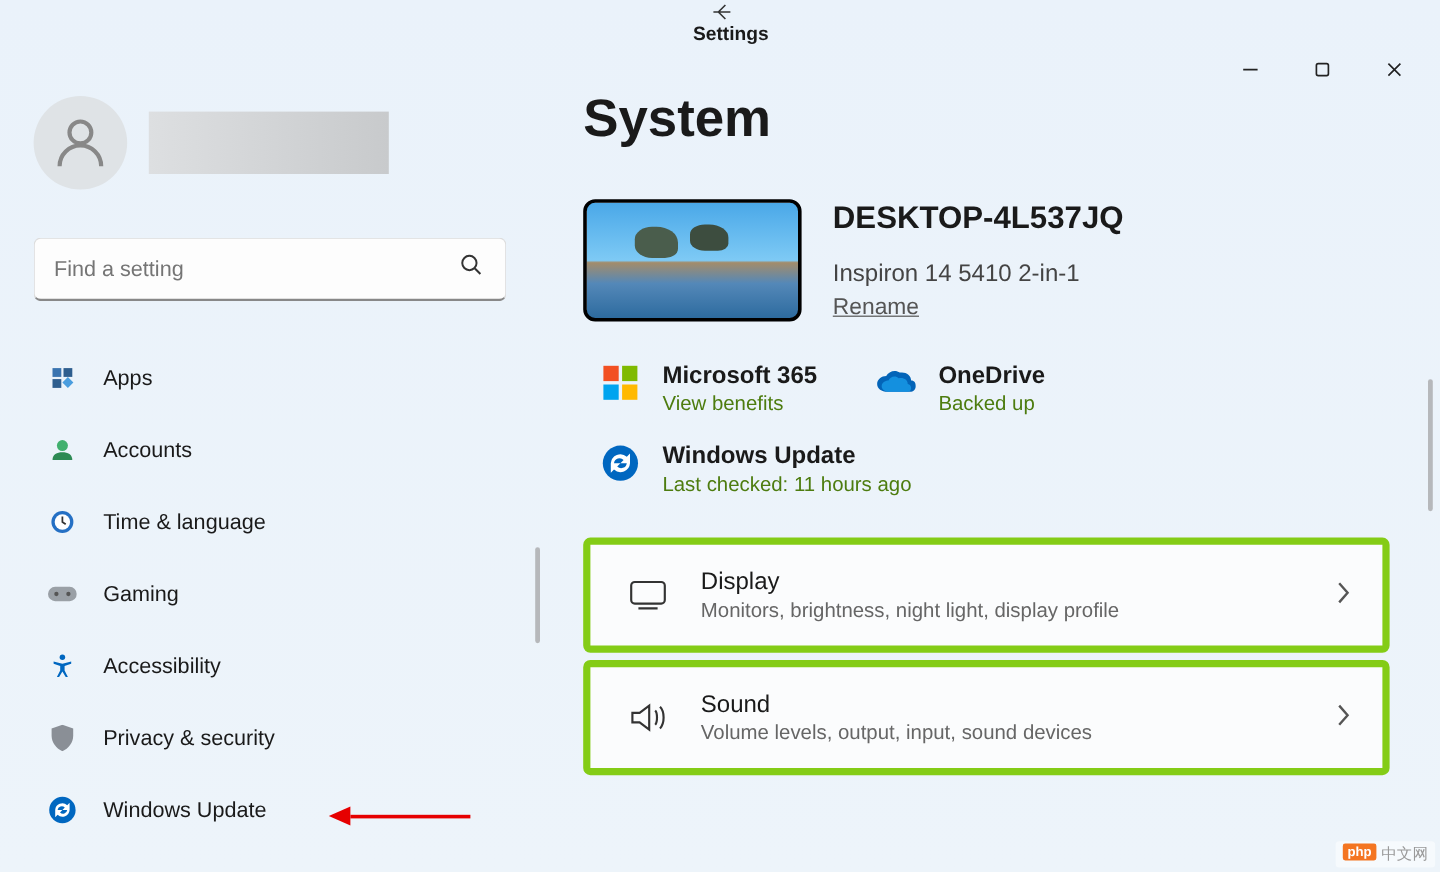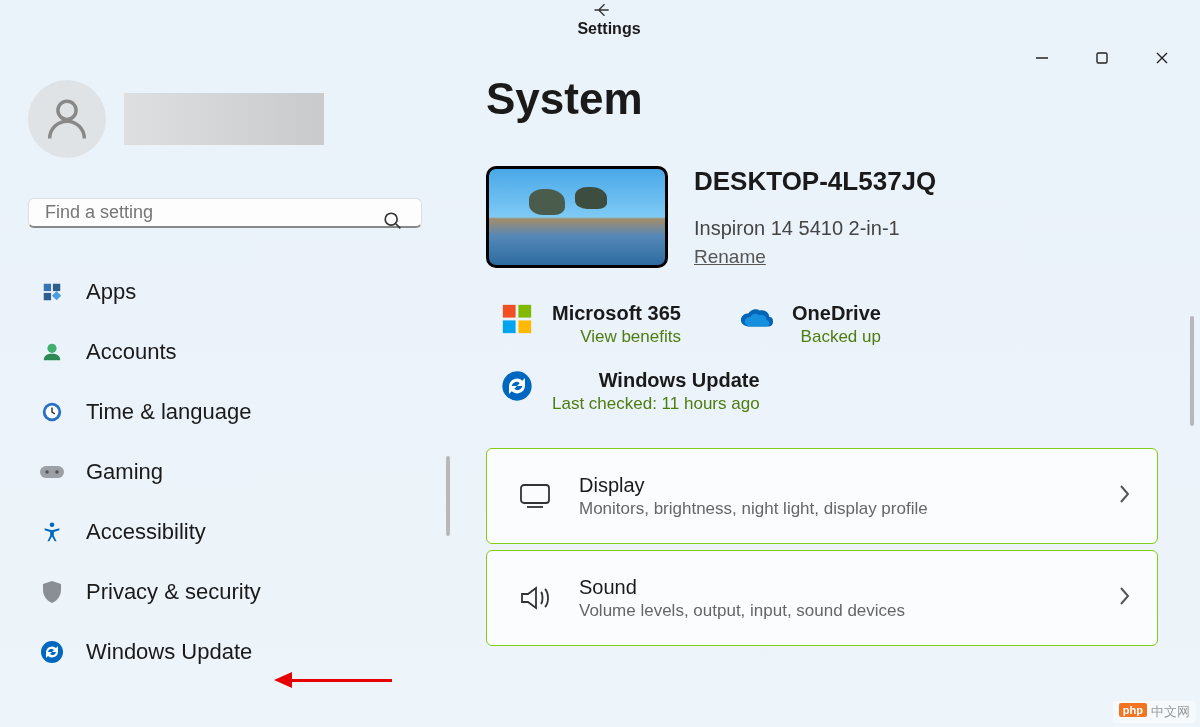--- a/index.html
+++ b/index.html
@@ -8,41 +8,41 @@
 .back-btn { width: 40px; height: 40px; display: flex; align-items: center; justify-content: center; border-radius: 6px; cursor: pointer; }
 .app-title { font-size: 16px; font-weight: 600; margin-left: 14px; }
 .window-controls { margin-left: auto; display: flex; }
 .wc-btn { width: 60px; height: 40px; display: flex; align-items: center; justify-content: center; cursor: pointer; }
 .content { display: flex; height: calc(100% - 56px); }
 .sidebar { width: 450px; padding: 0 28px 0 28px; flex-shrink: 0; position: relative; }
 .user-block { display: flex; align-items: center; gap: 18px; margin: 24px 0 40px 0; }
 .avatar { width: 78px; height: 78px; border-radius: 50%; background: #dfe3e6; display: flex; align-items: center; justify-content: center; color: #888; }
 .user-name { width: 200px; height: 52px; background: linear-gradient(90deg, #dddfe1, #c8cacc); }
 .search-wrap { position: relative; margin-bottom: 40px; }
-.search { width: 100%; height: 30px; border: 1px solid #ddd; border-bottom: 2px solid #888; border-radius: 6px; padding: 0 50px 0 16px; font-size: 18px; background: #fdfdfd; outline: none; }
+.search { width: 100%; height: 53px; border: 1px solid #ddd; border-bottom: 2px solid #888; border-radius: 6px; padding: 0 50px 0 16px; font-size: 18px; background: #fdfdfd; outline: none; }
 .search-icon { position: absolute; right: 18px; top: 12px; color: #333; }
 .nav { list-style: none; }
-.nav-item { display: flex; align-items: center; gap: 22px; height: 48px; padding: 0 12px; border-radius: 6px; cursor: pointer; font-size: 22px; margin-bottom: 12px; }
+.nav-item { display: flex; align-items: center; gap: 22px; height: 48px; padding: 0 12px; border-radius: 6px; cursor: pointer; font-size: 18px; margin-bottom: 12px; }
 .nav-item .ic { width: 24px; height: 24px; display: flex; align-items: center; justify-content: center; flex-shrink: 0; }
 .sidebar-scroll { position: absolute; right: 0; top: 400px; width: 4px; height: 80px; background: #b6b8bb; border-radius: 2px; }
 .main { flex: 1; padding: 0 42px 0 36px; overflow: hidden; position: relative; }
 .page-title { font-size: 44px; font-weight: 600; margin: 18px 0 42px 0; }
 .device-block { display: flex; gap: 26px; align-items: center; margin-bottom: 34px; }
 .device-thumb { width: 182px; height: 102px; border: 3px solid #000; border-radius: 10px; background: linear-gradient(180deg, #4aa8e8 0%, #7ecaf5 50%, #a38c6a 52%, #5488b8 70%, #2d6b9f 100%); position: relative; overflow: hidden; }
 .device-thumb::after { content: ""; position: absolute; left: 40px; top: 20px; width: 36px; height: 26px; background: #4a5d4c; border-radius: 40% 50% 30% 40%; box-shadow: 44px -4px 0 -2px #3d4d3f; }
 .device-info .dn { font-size: 26px; font-weight: 700; }
 .device-info .dm { font-size: 20px; color: #444; margin-top: 20px; }
 .device-info .dr { font-size: 19px; color: #555; margin-top: 6px; cursor: pointer; text-decoration: underline; }
-.status-row { display: flex; gap: 30px; margin-bottom: 22px; align-items: flex-start; padding-left: 14px; text-align: right; }
+.status-row { display: flex; gap: 20px; margin-bottom: 22px; align-items: flex-start; padding-left: 14px; }
 .status-item { display: flex; gap: 18px; align-items: flex-start; }
 .status-item .st-ic { width: 34px; height: 34px; display: flex; align-items: center; justify-content: center; flex-shrink: 0; }
 .status-item .st-t { font-size: 20px; font-weight: 600; }
 .status-item .st-s { font-size: 17px; color: #4d7c0f; margin-top: 2px; }
 .settings-list { display: flex; flex-direction: column; gap: 6px; }
-.setting-row { background: #fbfcfd; border: 1px solid #84cc16; border-radius: 6px; height: 96px; display: flex; align-items: center; padding: 0 26px 0 30px; cursor: pointer; }
+.setting-row { background: #fbfcfd; border: 6px solid #84cc16; border-radius: 6px; height: 96px; display: flex; align-items: center; padding: 0 26px 0 30px; cursor: pointer; }
 .setting-row .sr-ic { width: 36px; height: 36px; display: flex; align-items: center; justify-content: center; color: #333; margin-right: 26px; }
 .setting-row .sr-t { font-size: 20px; font-weight: 500; }
 .setting-row .sr-s { font-size: 17px; color: #666; margin-top: 2px; }
 .setting-row .chev { margin-left: auto; color: #555; }
 .main-scroll { position: absolute; right: 6px; top: 260px; width: 4px; height: 110px; background: #b6b8bb; border-radius: 2px; }
 .arrow-annotation { position: absolute; left: 274px; top: 672px; color: #e60000; display: flex; align-items: center; }
 .arrow-line { width: 100px; height: 3px; background: #e60000; }
 .arrow-head { width: 0; height: 0; border-top: 8px solid transparent; border-bottom: 8px solid transparent; border-right: 18px solid #e60000; }
 .watermark { position: absolute; right: 4px; bottom: 4px; font-size: 13px; color: #999; background: rgba(255,255,255,0.5); padding: 2px 6px; border-radius: 3px; display: flex; align-items: flex-start; gap: 4px; }
 </style>

